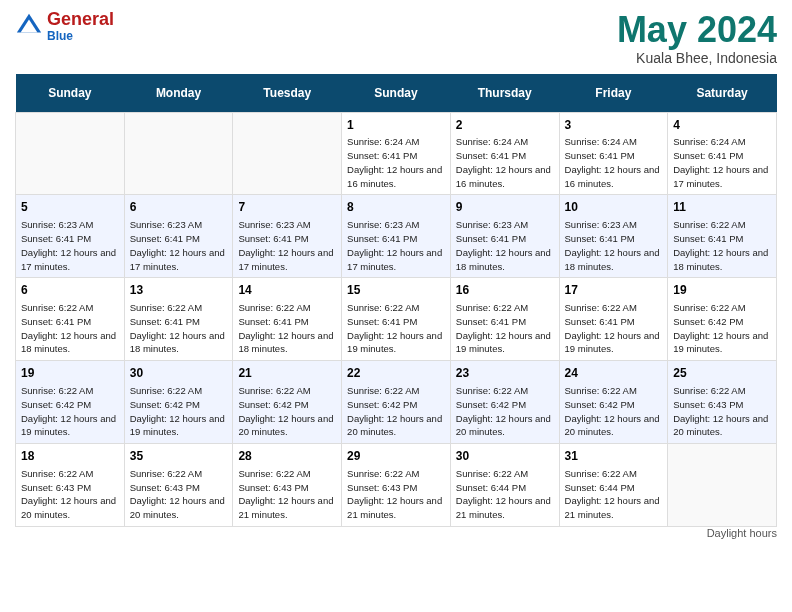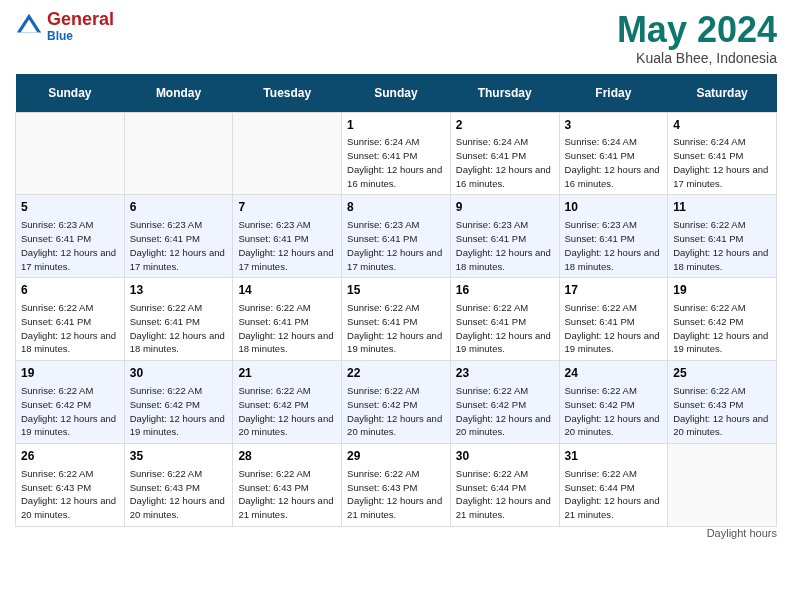--- a/index.html
+++ b/index.html
@@ -321,21 +321,21 @@
           <td>
             <span class="day-number">25</span>
             <div class="day-info">Sunrise: 6:22 AM
 Sunset: 6:43 PM
 Daylight: 12 hours
 and 20 minutes.</div>
           </td>
         </tr>
         <tr>
           <td>
-            <span class="day-number">26</span>
+            <span class="day-number">18</span>
             <div class="day-info">Sunrise: 6:22 AM
 Sunset: 6:43 PM
 Daylight: 12 hours
 and 20 minutes.</div>
           </td>
           <td>
             <span class="day-number">35</span>
             <div class="day-info">Sunrise: 6:22 AM
 Sunset: 6:43 PM
 Daylight: 12 hours

